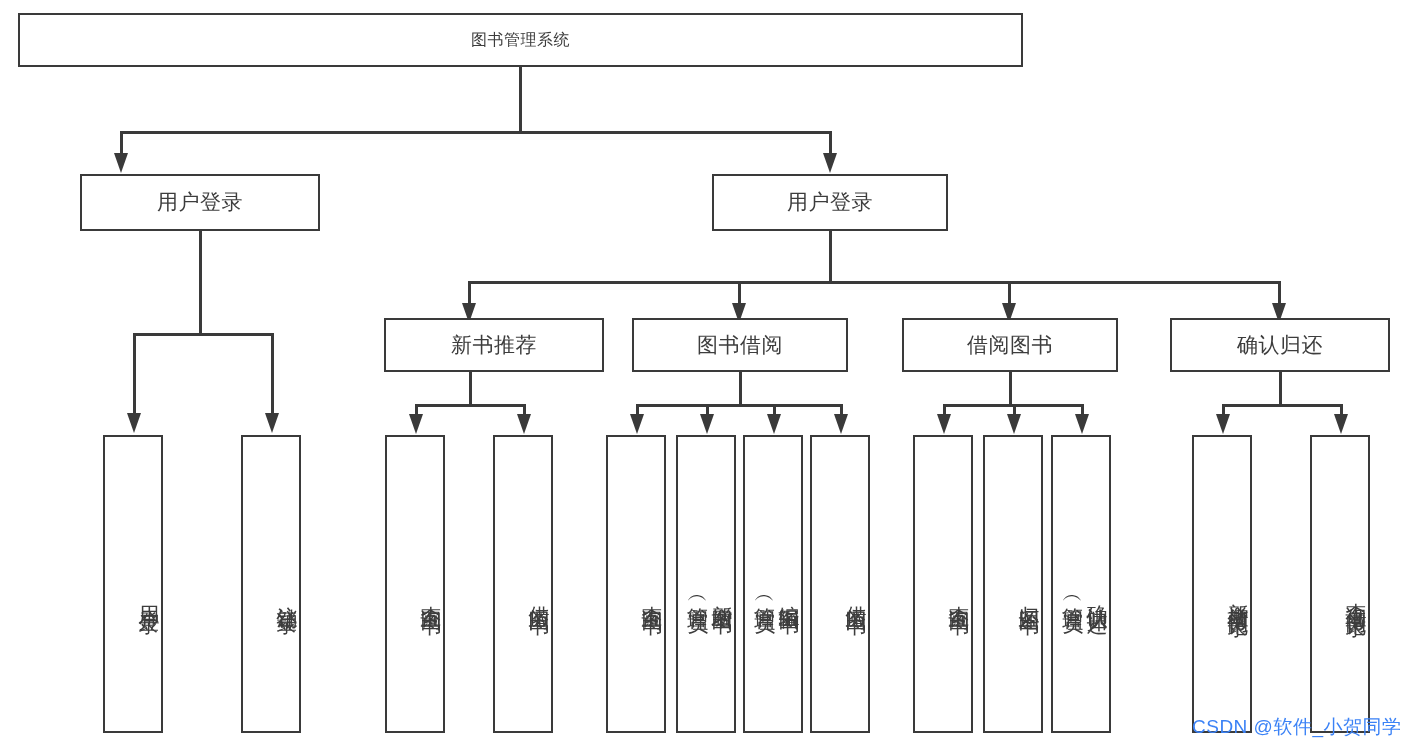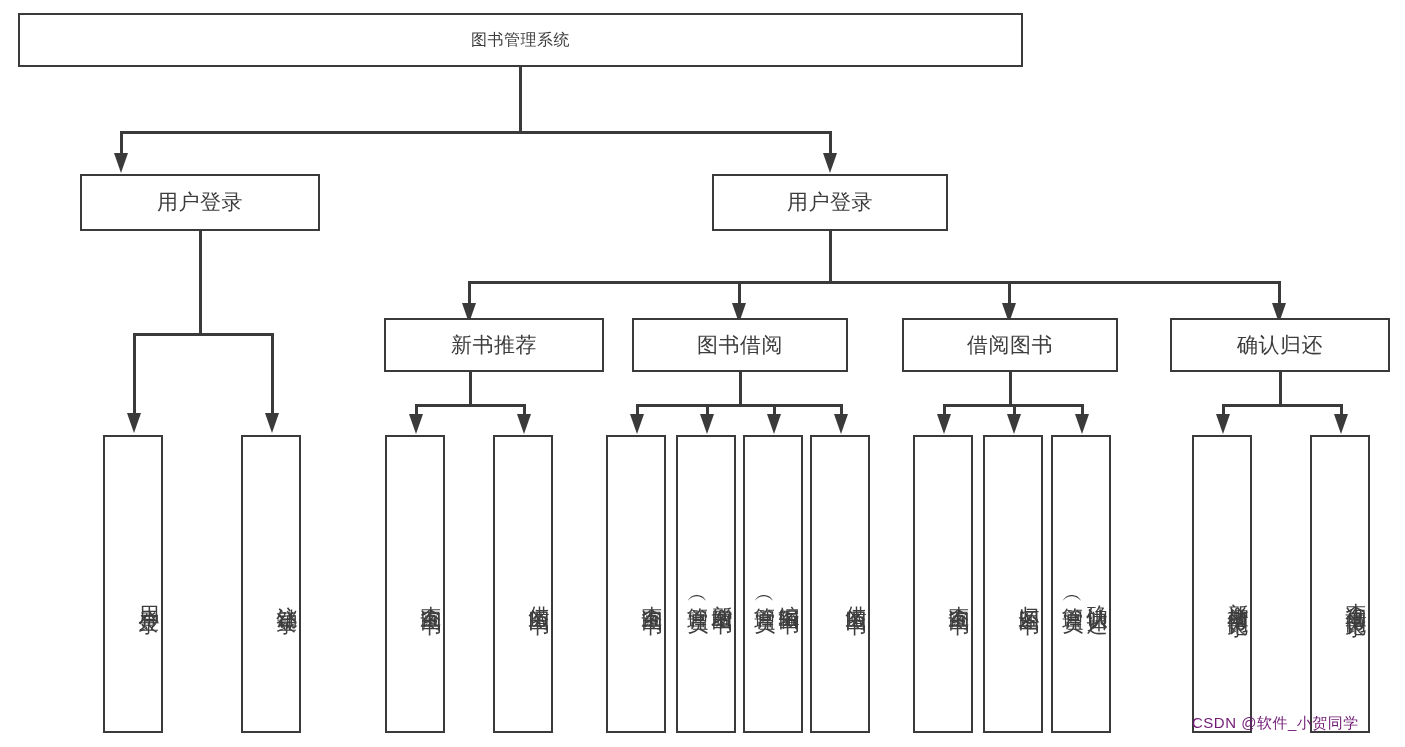--- a/index.html
+++ b/index.html
@@ -62,22 +62,22 @@
   .arrow {
     position: absolute;
     width: 0;
     height: 0;
     border-left: 7.5px solid transparent;
     border-right: 7.5px solid transparent;
     border-top: 20px solid #3a3a3a;
   }
   .watermark {
     position: absolute;
-    color: #701a75;
-    font-size: 15px;
+    color: #3b82f6;
+    font-size: 19px;
     white-space: nowrap;
     letter-spacing: 0.5px;
   }
 </style>
 </head>
 <body>
 
 <div id="canvas">
 
   <div class="node root" style="left:18px; top:13px; width:1005px; height:54px;">

